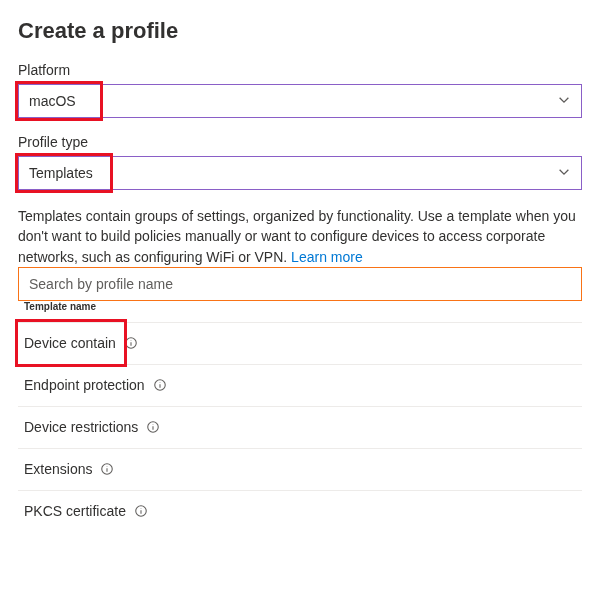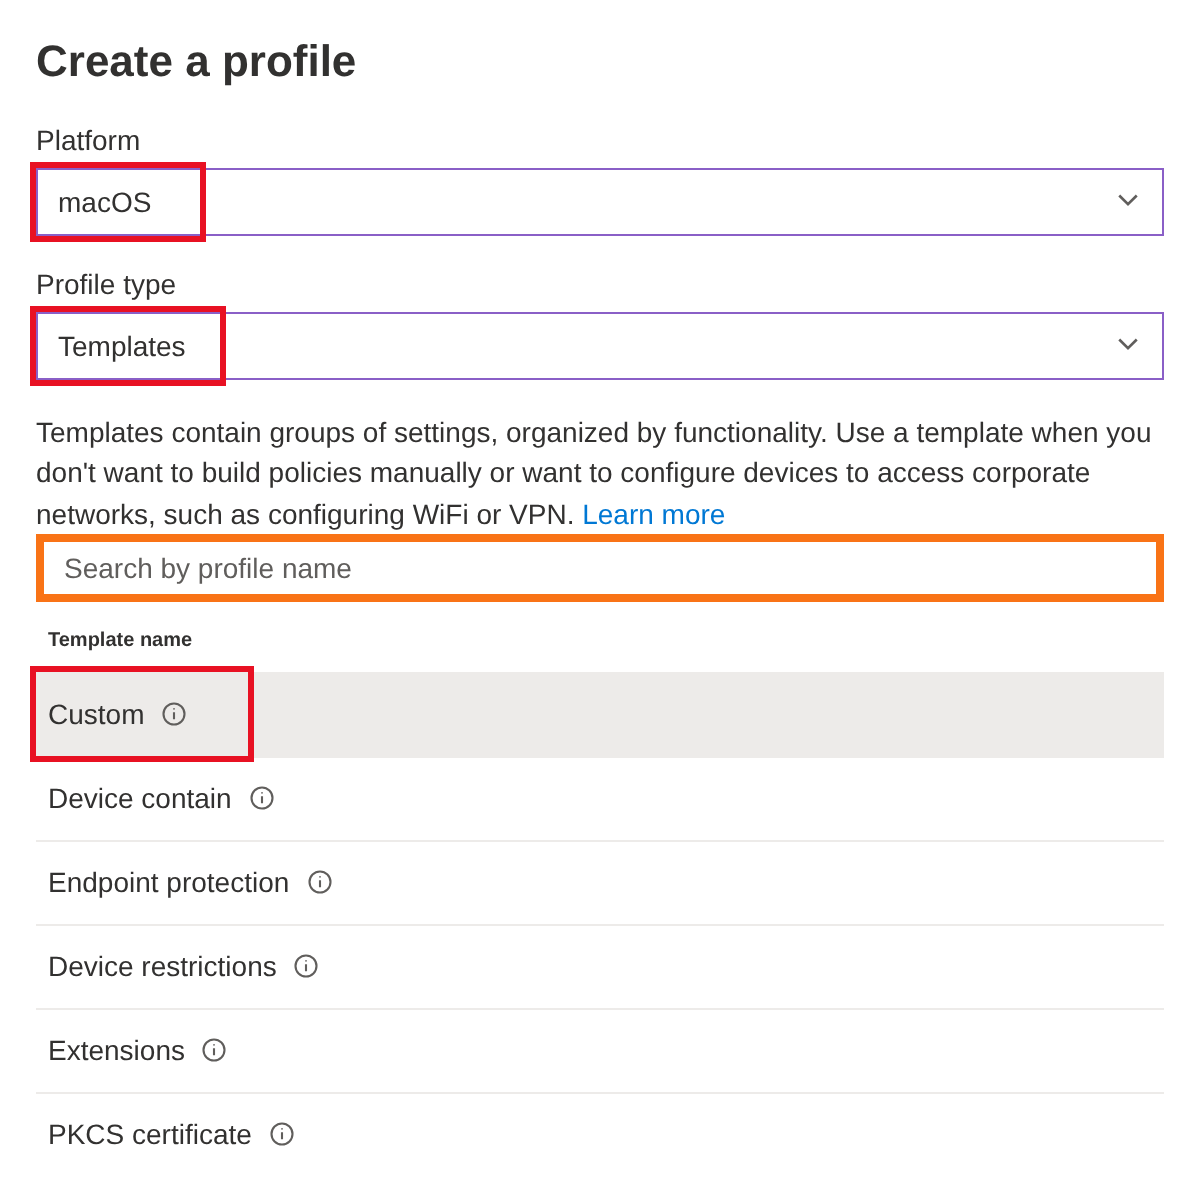--- a/index.html
+++ b/index.html
@@ -71,25 +71,24 @@
       line-height: 1.45;
     }
     .description a {
       color: #0078d4;
       text-decoration: none;
       cursor: pointer;
     }
     .search-input {
       width: 100%;
       height: 34px;
-      border: 4px solid #f97316;
+      border: 1px solid #f97316;
       padding: 0 10px;
       font-size: 14px;
       color: #323130;
-      margin-bottom: 14px;
     }
     .search-input::placeholder {
       color: #605e5c;
     }
     .column-header {
       font-size: 10px;
       font-weight: 600;
       color: #323130;
       padding: 0 6px 10px 6px;
     }
@@ -163,30 +162,20 @@
 
 <p class="description">
   <span>Templates contain groups of settings, organized by functionality. Use a template when you don't want to build policies manually or want to configure devices to access corporate networks, such as configuring WiFi or VPN. </span><a>Learn more</a>
 </p>
 
 <input class="search-input" type="text" placeholder="Search by profile name" style="">
 
 <div class="column-header">Template name</div>
 
 <div class="template-list">
-  <div class="template-row selected">
-    <span>Custom</span>
-    <span class="info-icon">
-      <svg viewBox="0 0 16 16">
-          <circle cx="8" cy="8" r="6"></circle>
-          <line x1="8" y1="7" x2="8" y2="11"></line>
-          <circle cx="8" cy="5" r="0.5" fill="#605e5c" stroke="none"></circle>
-        </svg>
-    </span>
-  </div>
   <div class="template-row">
     <span>Device contain</span>
     <span class="info-icon">
       <svg viewBox="0 0 16 16">
           <circle cx="8" cy="8" r="6"></circle>
           <line x1="8" y1="7" x2="8" y2="11"></line>
           <circle cx="8" cy="5" r="0.5" fill="#605e5c" stroke="none"></circle>
         </svg>
     </span>
   </div>

